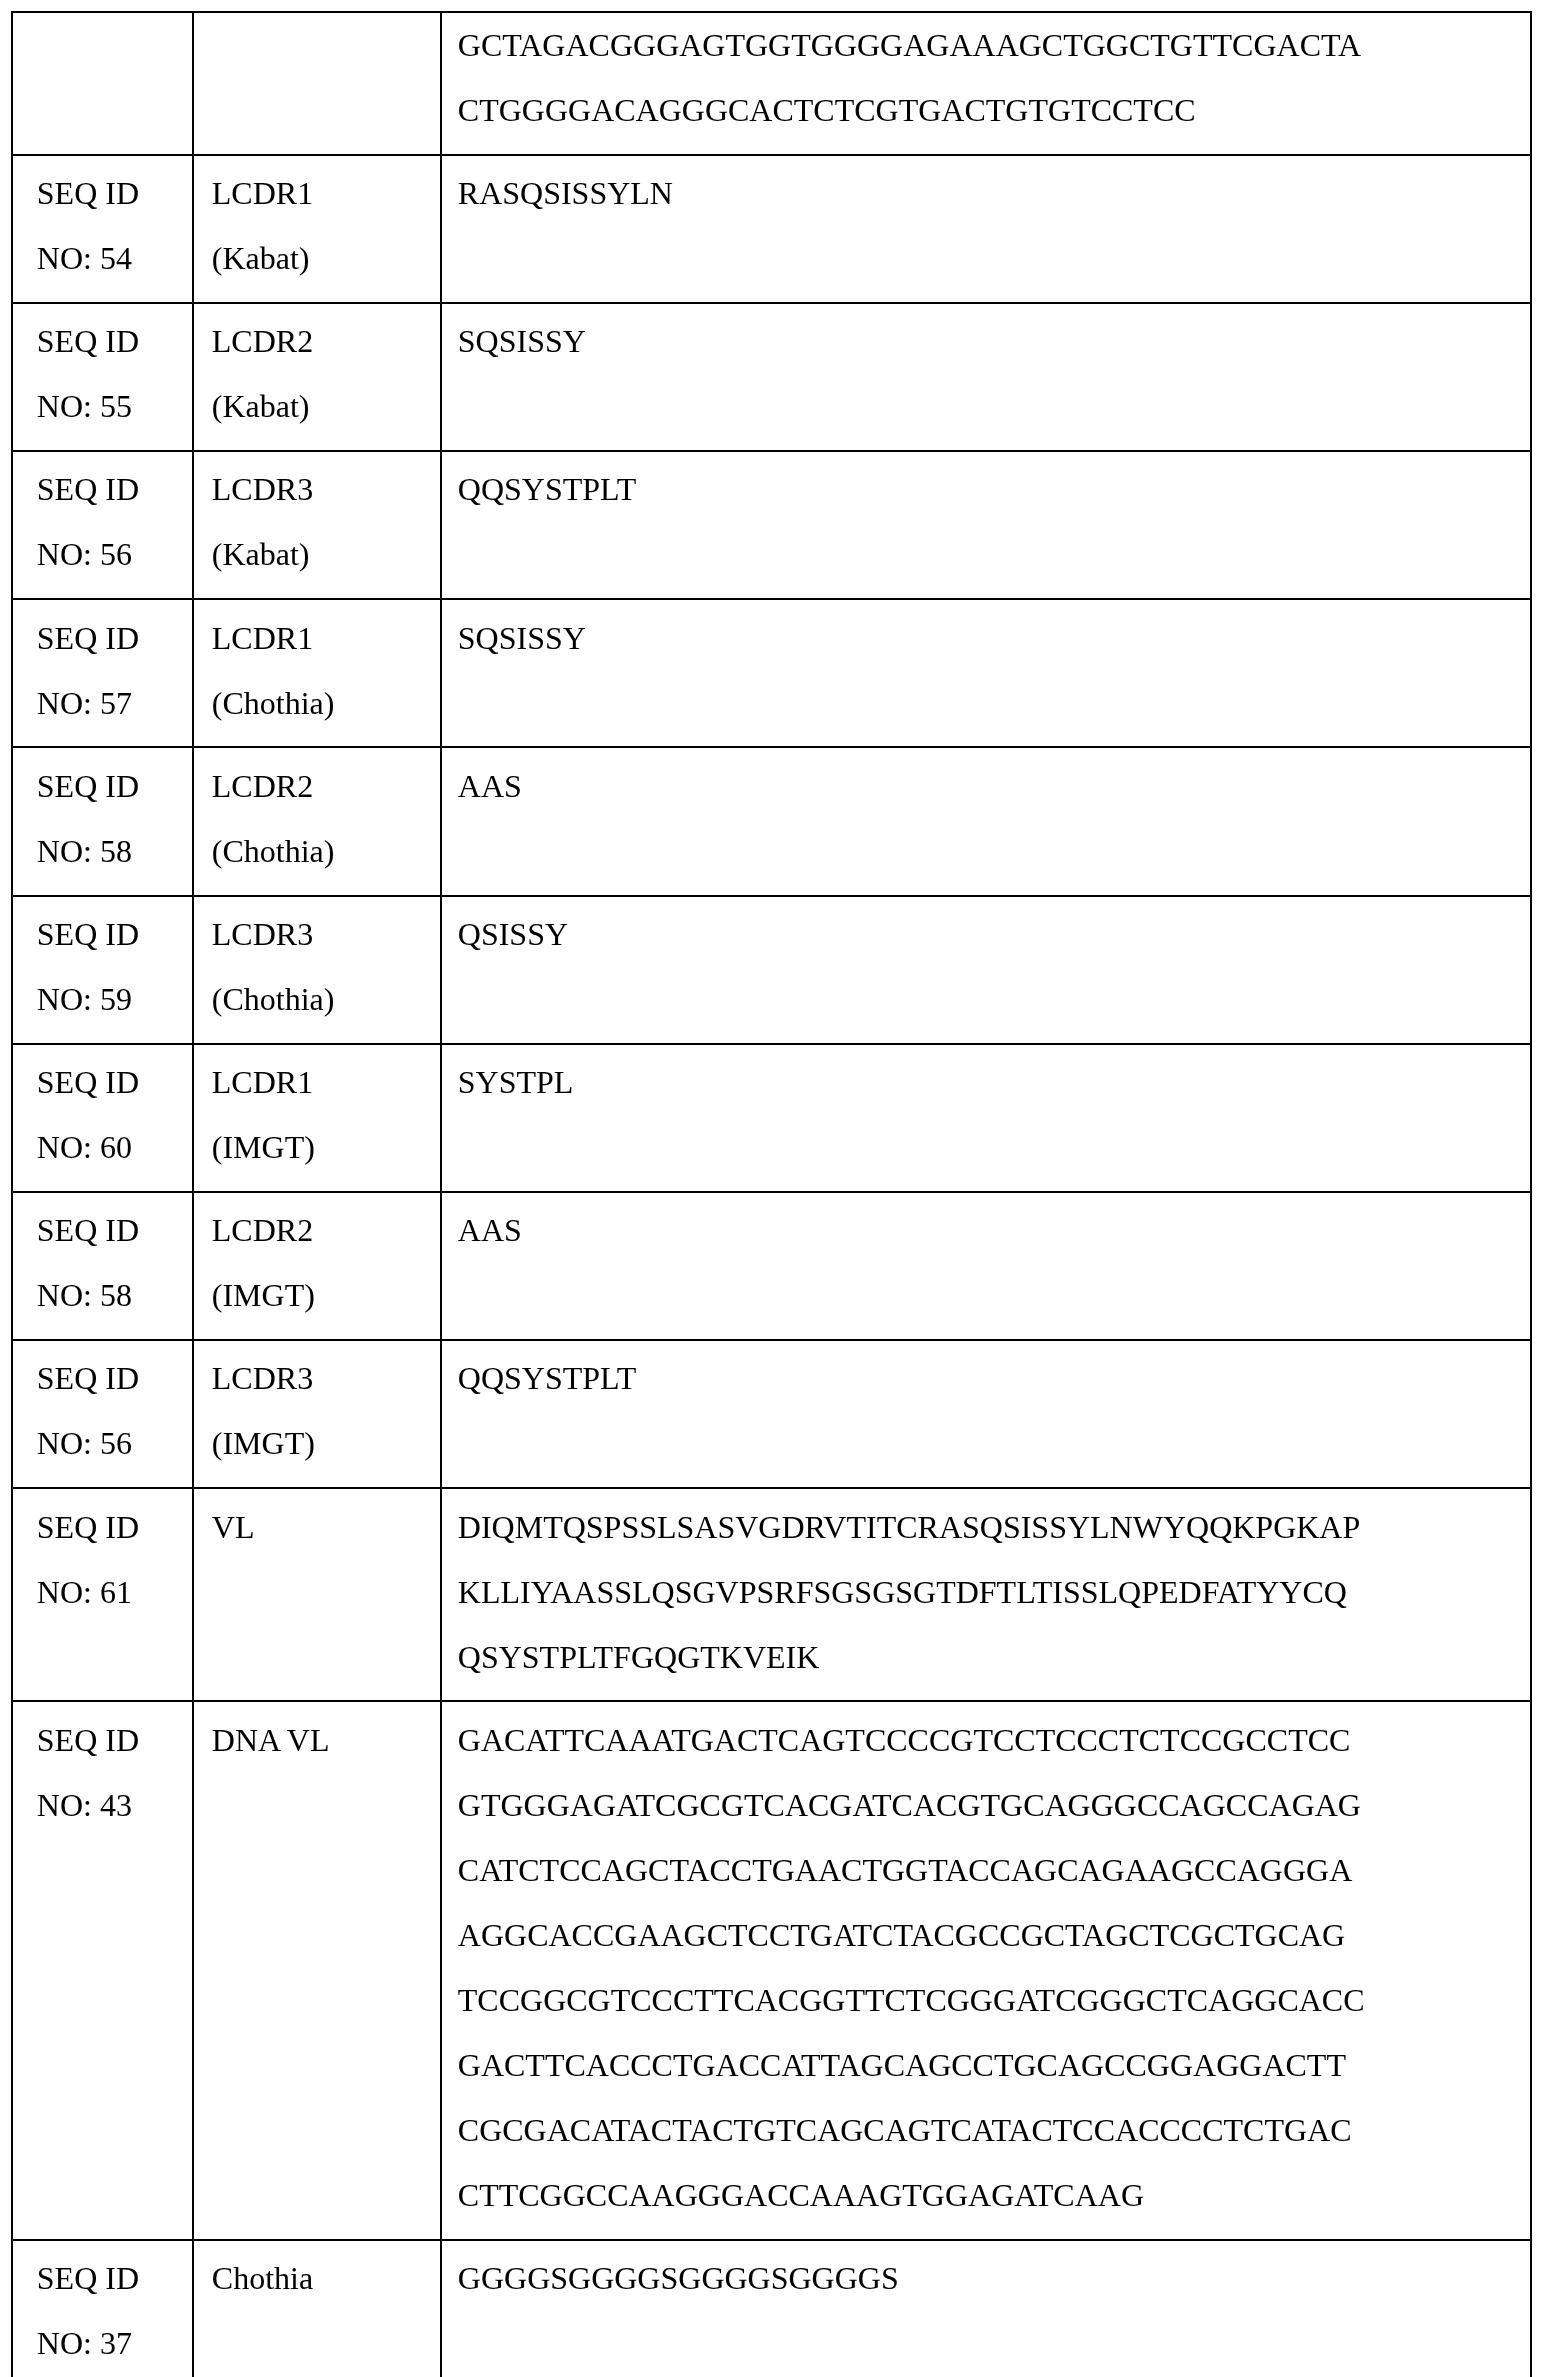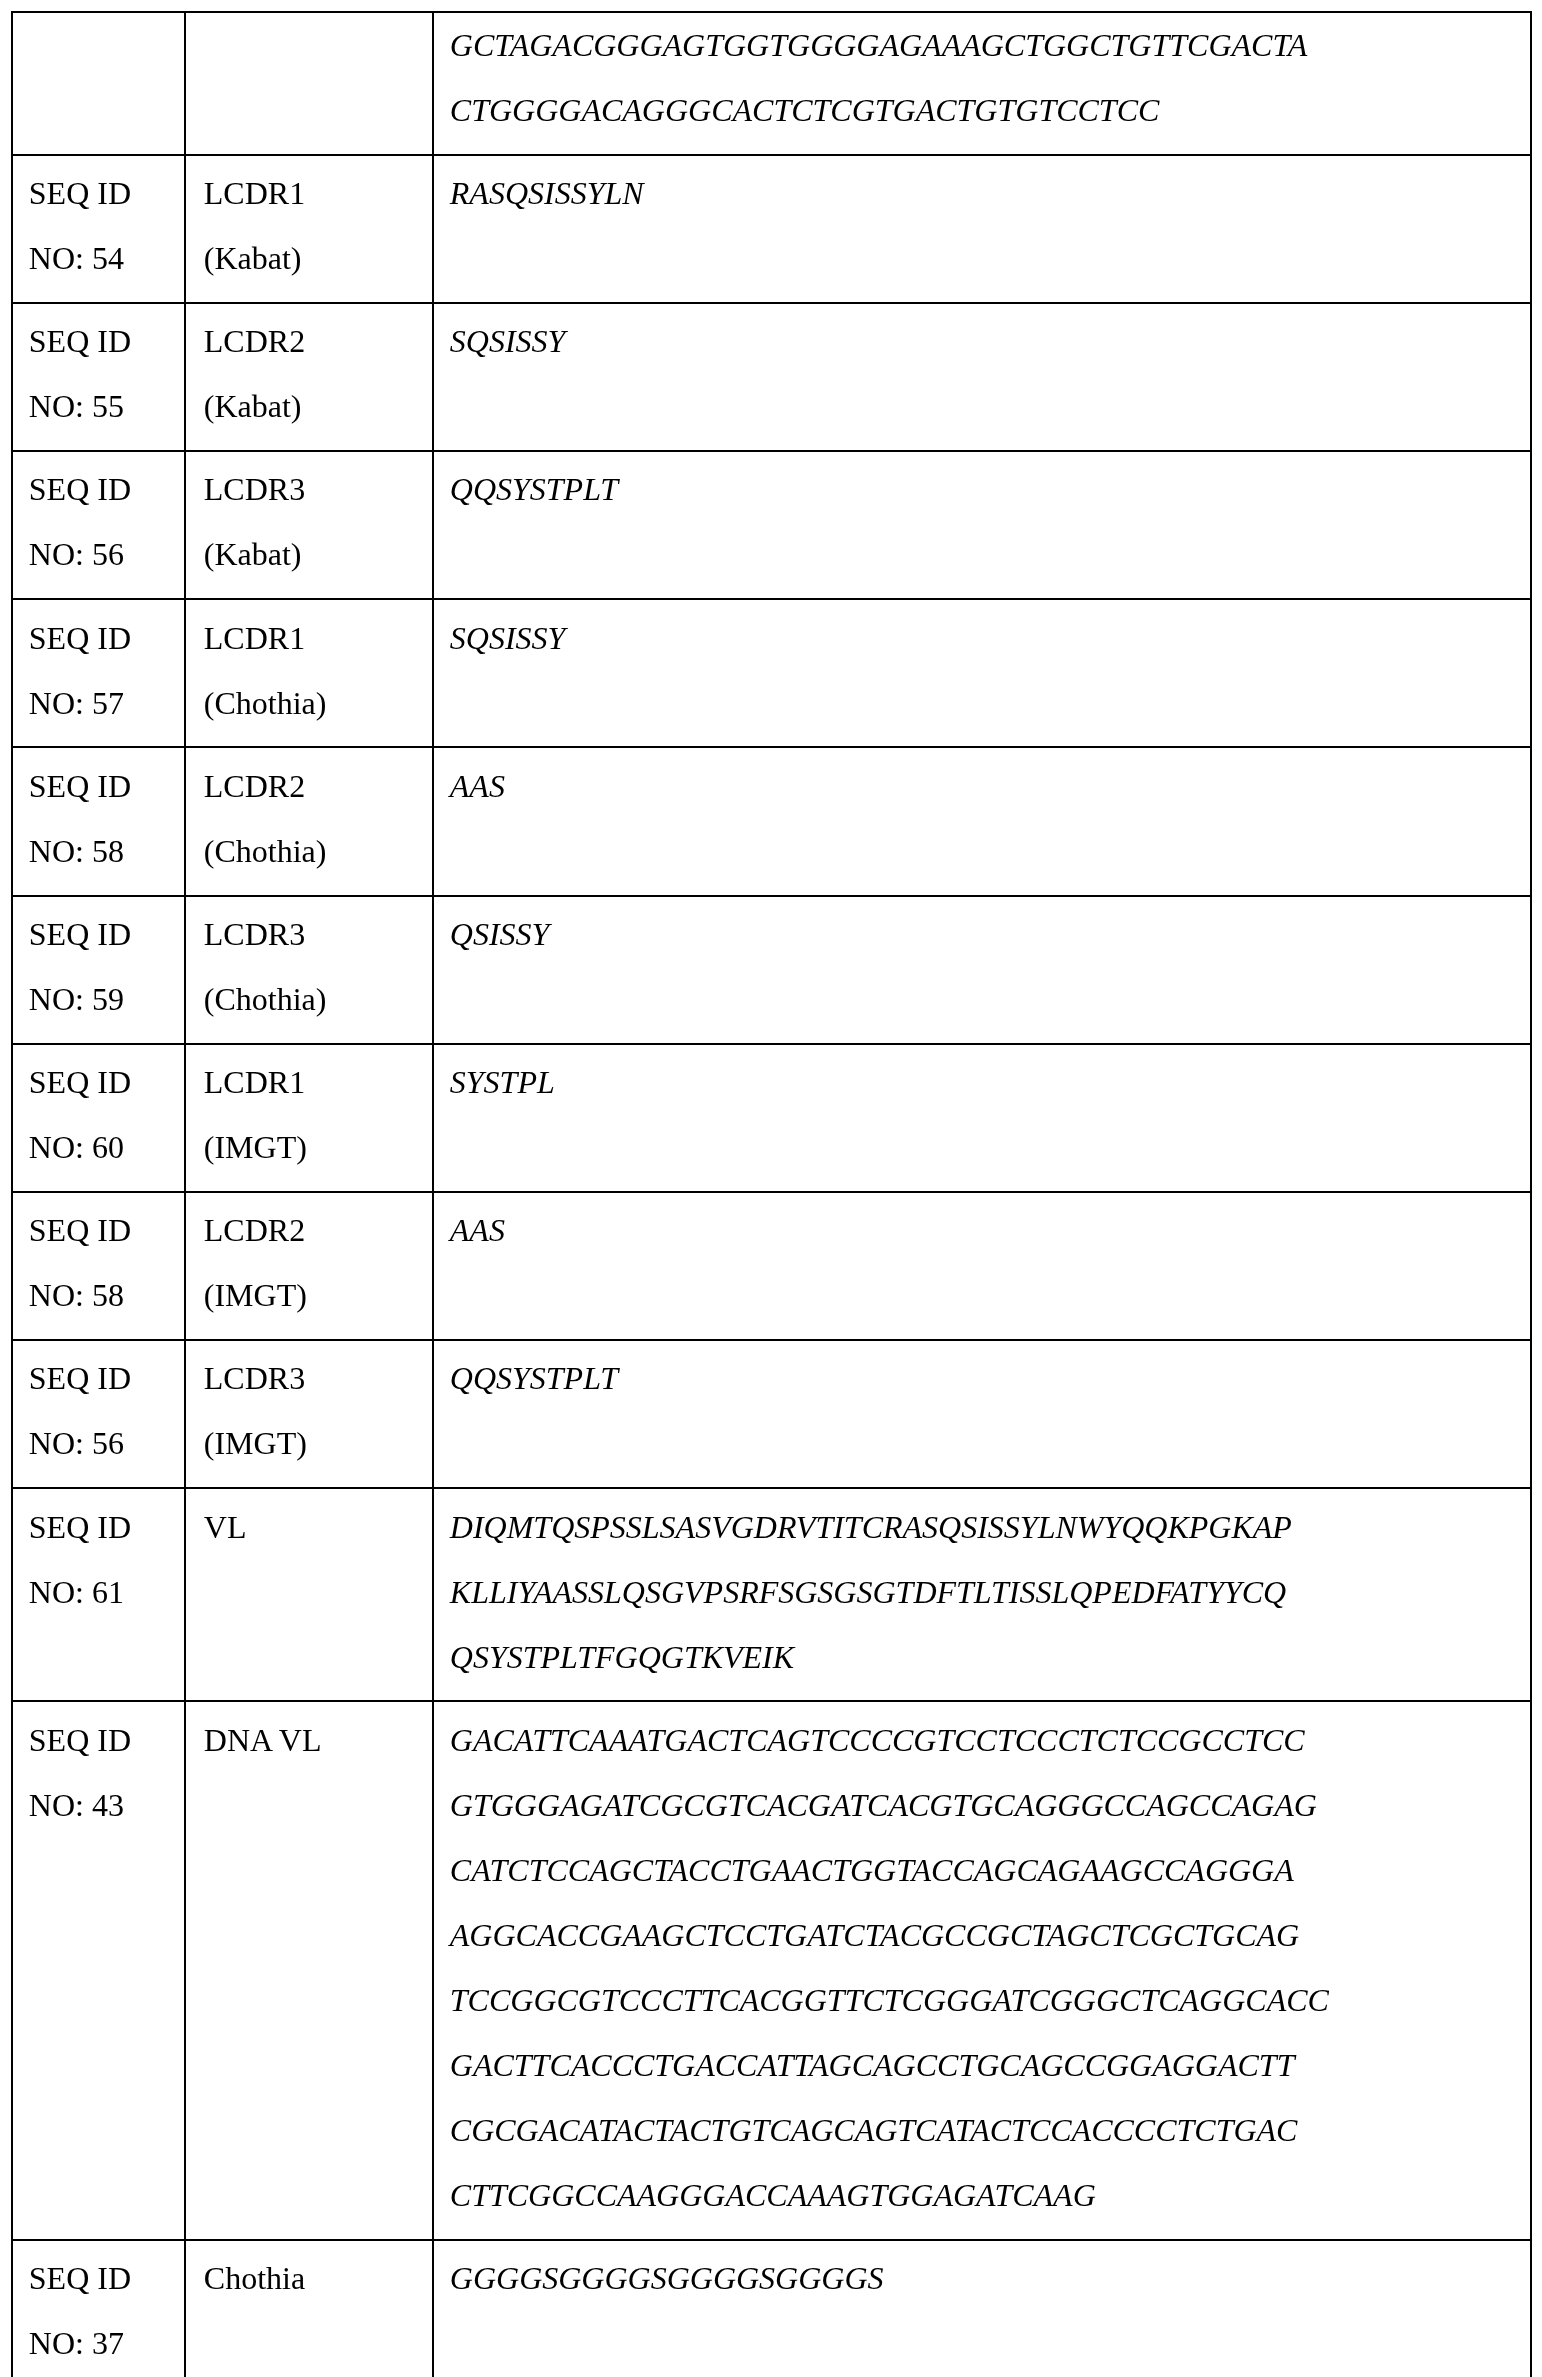--- a/index.html
+++ b/index.html
@@ -24,23 +24,23 @@
       table-layout: fixed;
     }
     .seq-table td {
       border: 2.7px solid #000000;
       vertical-align: top;
       padding: 5.4px 0 10.8px 16px;
       font-size: 32px;
       line-height: 65px;
       word-break: break-all;
     }
-    .seq-table td.col-id { width: 155px; padding-left: 16px; margin-top: 20px; }
+    .seq-table td.col-id { width: 155px; padding-left: 24px; margin-top: 20px; }
     .seq-table td.col-desc { width: 228px; padding-left: 18px; margin-left: 47px; }
-    .seq-table td.col-seq { padding-left: 16px; padding-right: 23px; font-style: italic; }
+    .seq-table td.col-seq { padding-left: 16px; padding-right: 23px; }
     .line { display: block; white-space: nowrap; }
     .seq-table tr.first-row td { padding-top: 0px; }
   </style>
 </head>
 <body>
 
 <table class="seq-table">
   <tbody id="seq-tbody">
       <tr class="first-row">
         <td class="col-id">

